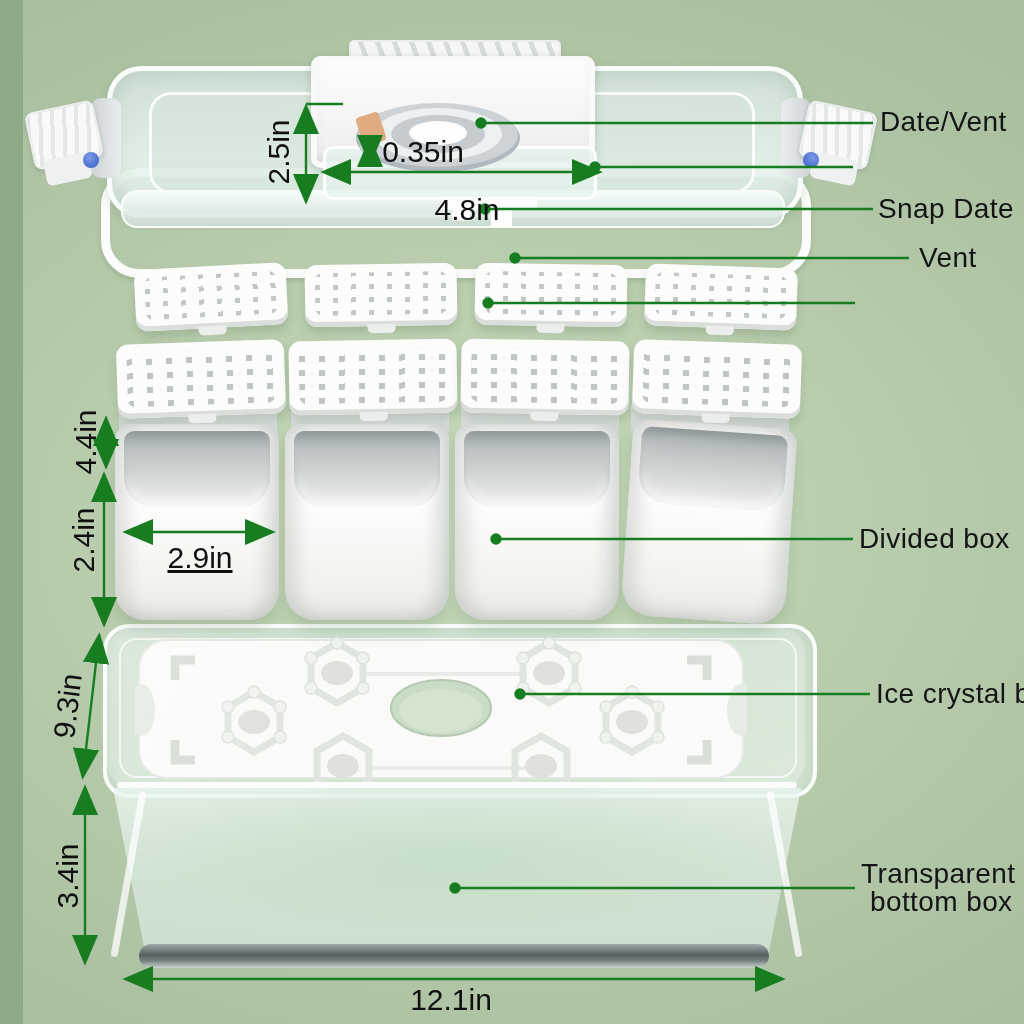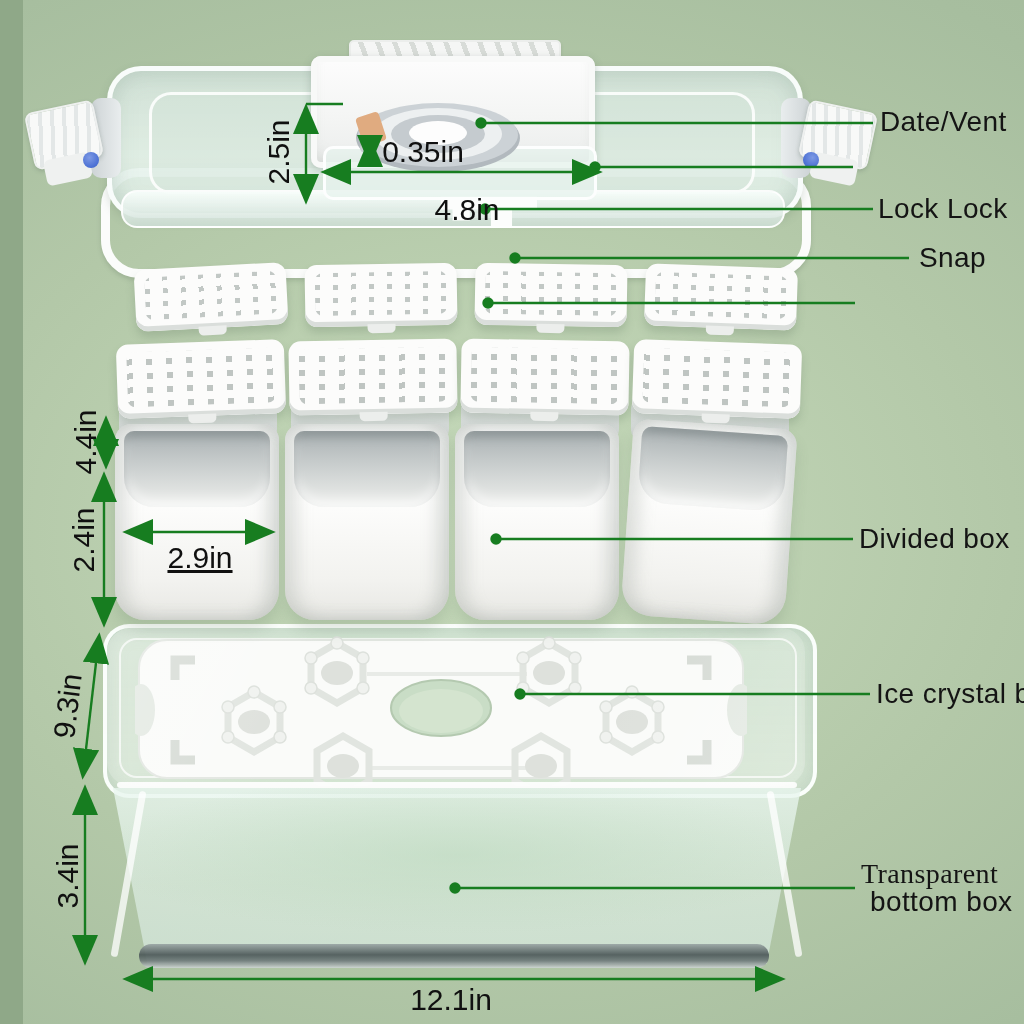--- a/index.html
+++ b/index.html
@@ -333,25 +333,25 @@
       <g>
         <line x1="62" y1="789" x2="62" y2="961" marker-start="url(#ah)" marker-end="url(#ah)"></line>
       </g>
       <g>
         <line x1="104" y1="979" x2="758" y2="979" marker-start="url(#ah)" marker-end="url(#ah)"></line>
       </g>
     </g>
   </svg>
 
   <span class="plabel" style="left:857px;top:106px;">Date/Vent</span>
-  <span class="plabel" style="left:855px;top:193px;">Lock Lock</span>
-  <span class="plabel" style="left:896px;top:242px;">Snap</span>
+  <span class="plabel" style="left:855px;top:193px;">Snap Date</span>
+  <span class="plabel" style="left:896px;top:242px;">Vent</span>
   <span class="plabel" style="left:836px;top:523px;">Divided box</span>
   <span class="plabel" style="left:853px;top:678px;">Ice crystal box</span>
-  <span class="plabel" style="left:838px;top:858px;font-family:Liberation Serif, serif;">Transparent</span>
+  <span class="plabel" style="left:838px;top:858px;">Transparent</span>
   <span class="plabel" style="left:847px;top:886px;">bottom box</span>
 
   <span class="dim rot" style="left:256px;top:152px;">2.5in</span>
   <span class="dim" style="left:400px;top:152px;">0.35in</span>
   <span class="dim" style="left:444px;top:210px;">4.8in</span>
   <span class="dim rot" style="left:63px;top:442px;">4.4in</span>
   <span class="dim rot" style="left:61px;top:540px;">2.4in</span>
   <span class="dim" style="left:177px;top:558px;text-decoration:underline;">2.9in</span>
   <span class="dim rot83" style="left:45px;top:706px;">9.3in</span>
   <span class="dim rot" style="left:45px;top:876px;">3.4in</span>

